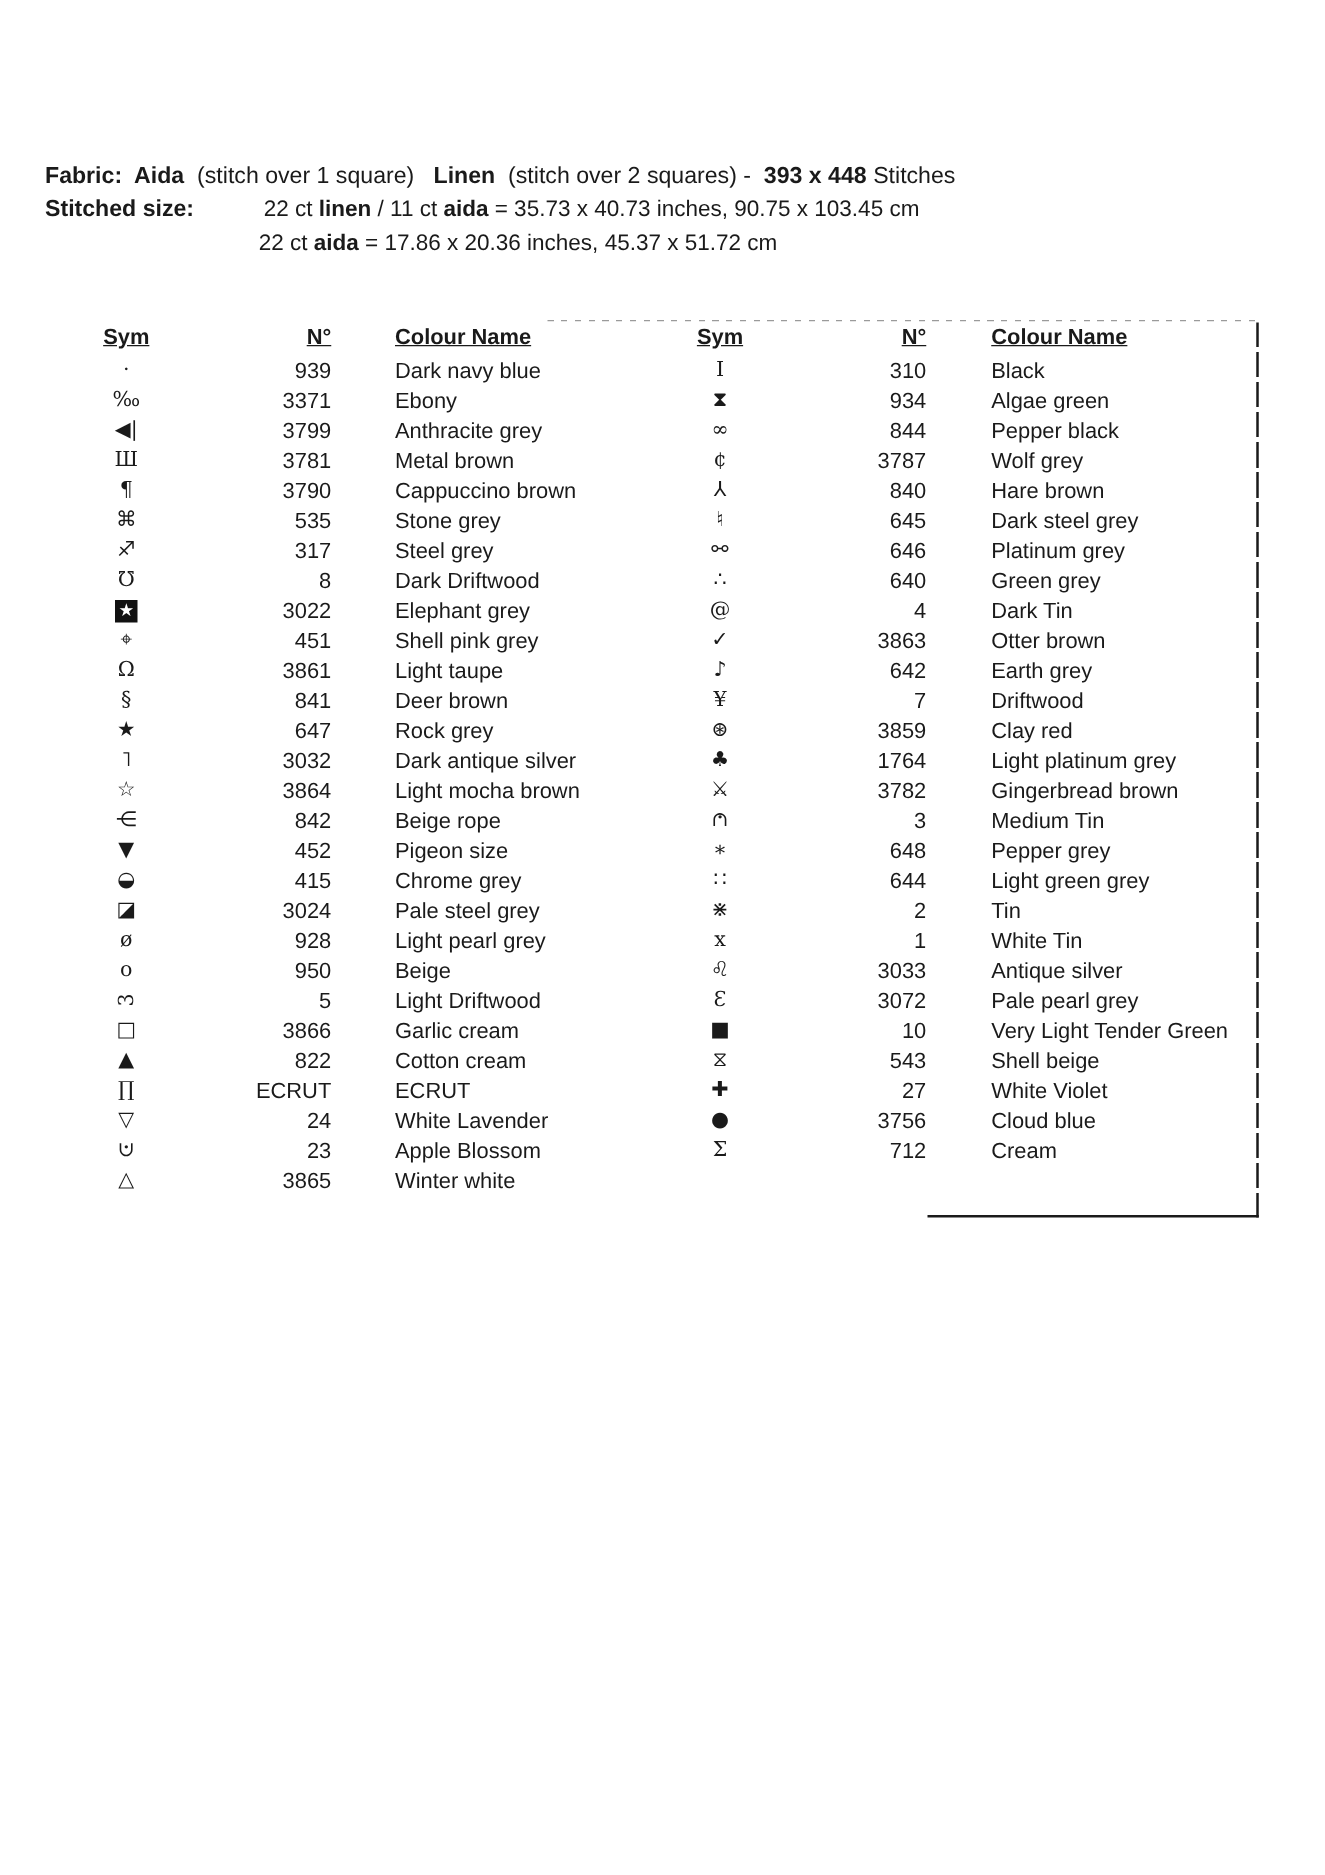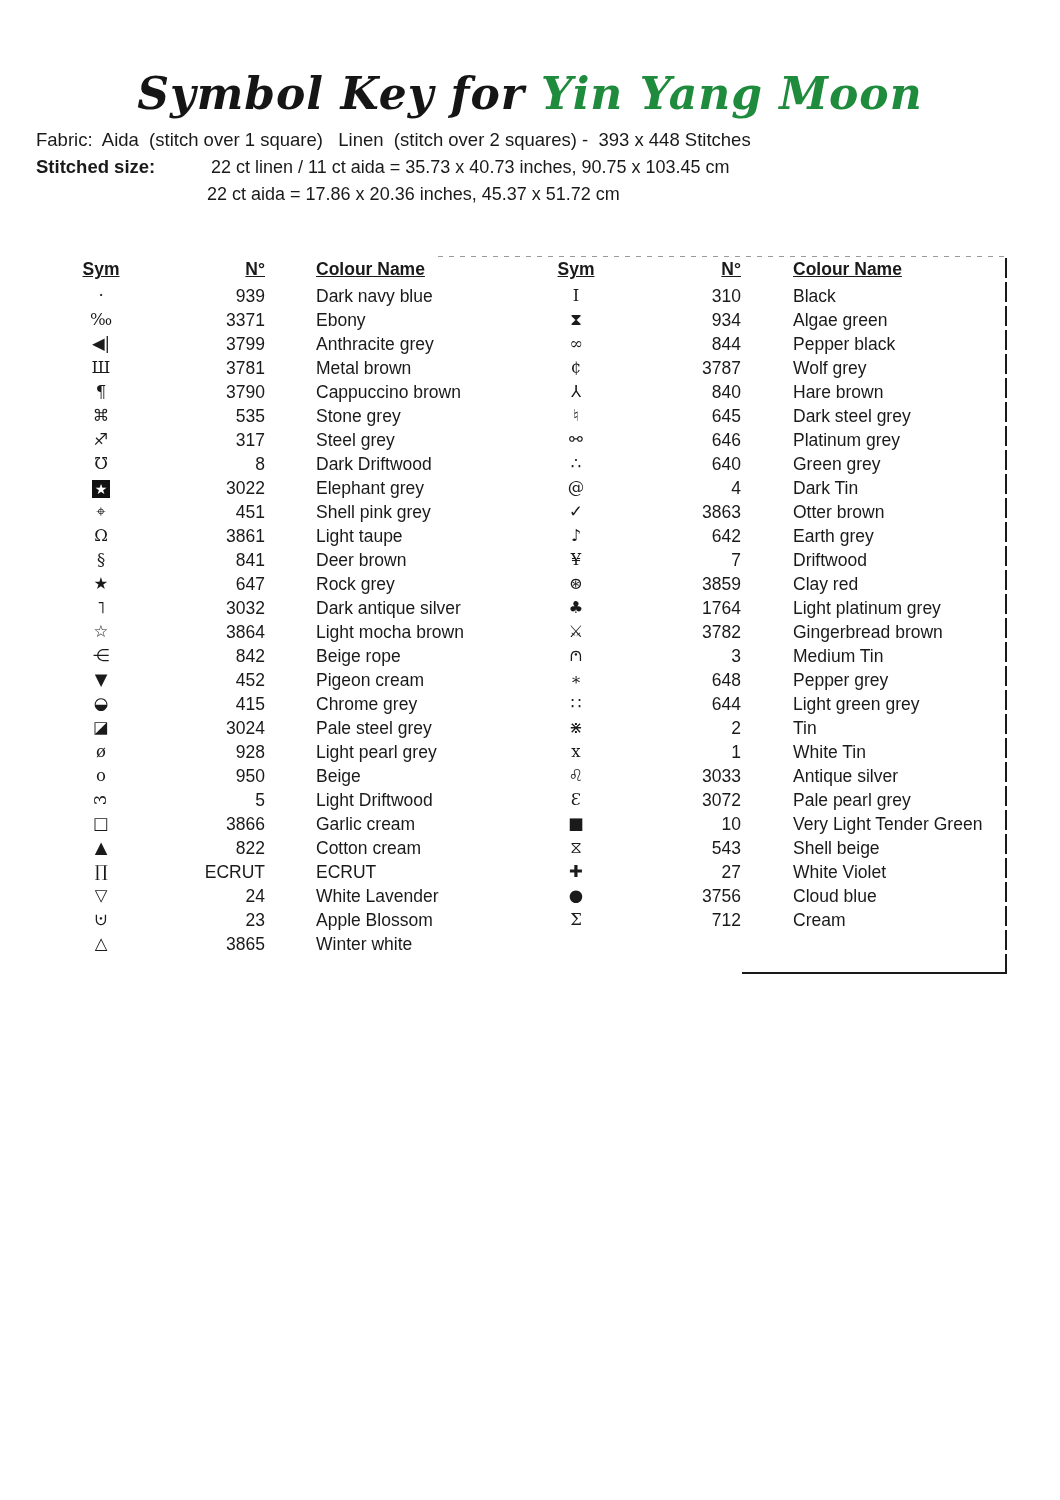--- a/index.html
+++ b/index.html
@@ -20,21 +20,21 @@
     font-size:44px;line-height:52px;
     letter-spacing:1px;
   }
   .title .t-black{color:#151515;}
   .title .t-green{color:#1f8b3d;margin-left:16px;}
   
   .fabric-line{
     position:absolute;top:127px;left:36px;right:10px;
     font-size:18.5px;line-height:26px;white-space:pre;
   }
-  .fabric-line b,.size-line b{font-weight:normal;margin-top:28px;}
+  .fabric-line b,.size-line b{font-weight:bold;margin-top:28px;}
   
   .stitched-label{
     position:absolute;top:154px;left:36px;
     font-size:18.5px;line-height:26.6px;font-weight:bold;
   }
   .size-lines{position:absolute;top:154px;left:0;width:1000px;}
   .size-line{height:26.6px;line-height:26.6px;font-size:18px;white-space:pre;}
   .size-line:nth-child(1){margin-left:211px;}
   .size-line:nth-child(2){margin-left:207px;}
   .size-line:nth-child(3){margin-left:348px;}
@@ -75,23 +75,20 @@
   }
   .border-bottom{
     position:absolute;left:742px;top:972px;width:265px;height:2px;background:#1a1a1a;
   }
 </style>
 </head>
 <body>
 
 <div class="page">
 
-  <h1 class="title">
-    <span class="t-black">Symbol Key for</span><span class="t-green">Yin Yang Moon</span>
-  </h1>
 
   <div class="fabric-line"><b>Fabric:  Aida</b><span>  (stitch over 1 square)   </span><b>Linen</b><span>  (stitch over 2 squares) -  </span><b>393 x 448</b><span> Stitches</span></div>
 
   <div class="stitched-label">Stitched size:</div>
   <div class="size-lines">
       <div class="size-line"><span>22 ct </span><b>linen</b><span> / 11 ct </span><b>aida</b><span> = 35.73 x 40.73 inches, 90.75 x 103.45 cm</span></div>
       <div class="size-line"><span>22 ct </span><b>aida</b><span> = 17.86 x 20.36 inches, 45.37 x 51.72 cm</span></div>
     </div>
 
   <div class="key">
@@ -197,21 +194,21 @@
           <div class="row">
             <span class="c-sym"><span class="glyph">⋲</span></span>
             <span class="c-no">842</span>
             <span></span>
             <span class="c-name">Beige rope</span>
           </div>
           <div class="row">
             <span class="c-sym"><span class="glyph">▼</span></span>
             <span class="c-no">452</span>
             <span></span>
-            <span class="c-name">Pigeon cream</span>
+            <span class="c-name">Pigeon size</span>
           </div>
           <div class="row">
             <span class="c-sym"><span class="glyph">◒</span></span>
             <span class="c-no">415</span>
             <span></span>
             <span class="c-name">Chrome grey</span>
           </div>
           <div class="row">
             <span class="c-sym"><span class="glyph">◪</span></span>
             <span class="c-no">3024</span>

